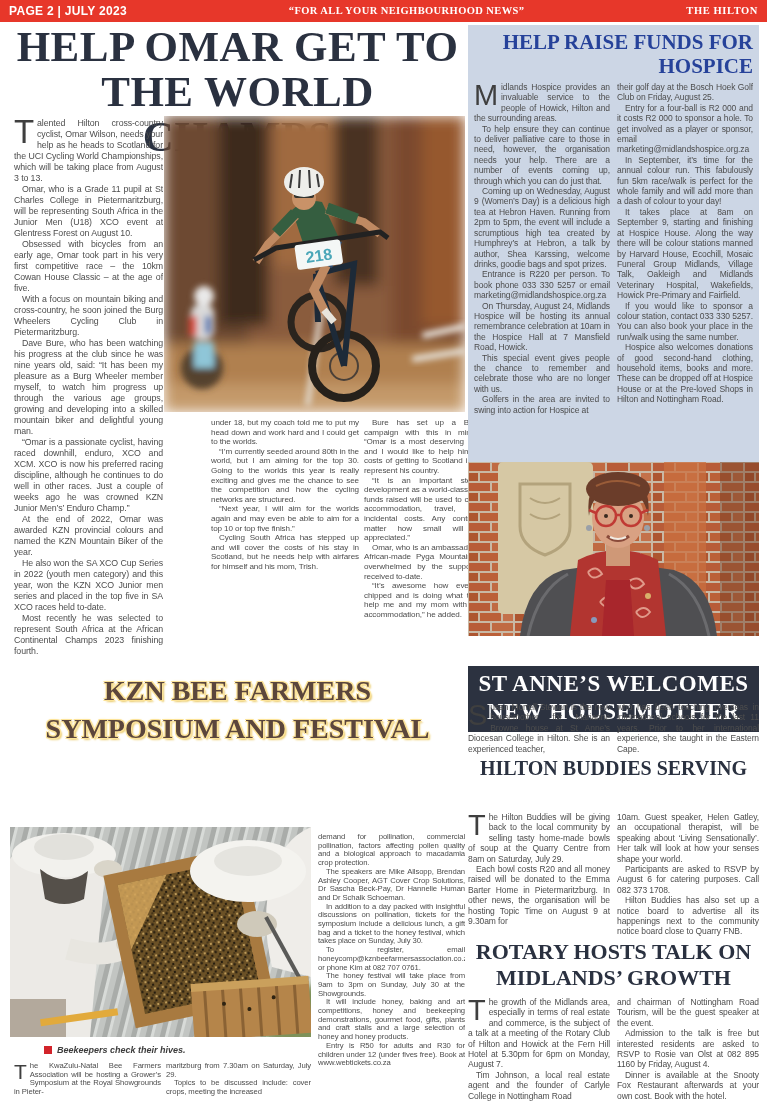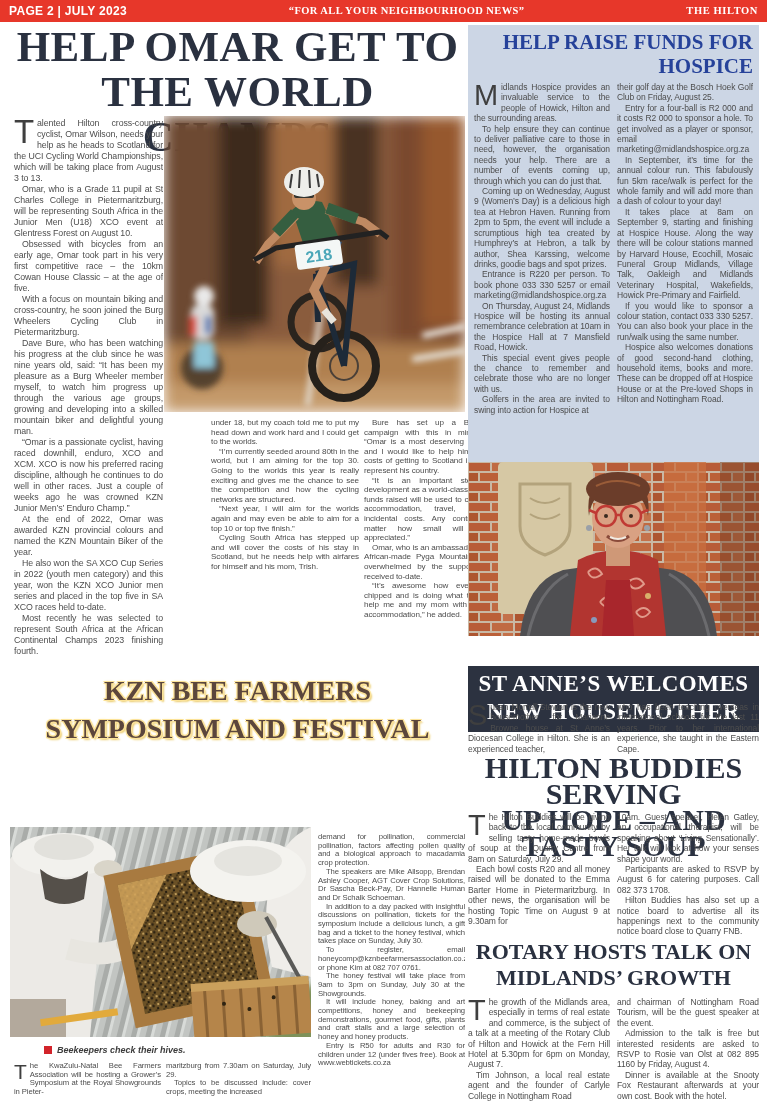--- a/index.html
+++ b/index.html
@@ -20,21 +20,21 @@
   .masthead .mh-right { font:700 10.5px/22px "Liberation Serif", serif; letter-spacing:.6px; }
   
   .serifhead { font-family:"Liberation Serif", serif; font-weight:700; color:#2a3140; text-align:center; }
   .serifhead span { display:block; }
   .omar-head   { position:absolute; left:10px; top:24px;  width:455px; font-size:43px; line-height:45px; letter-spacing:.5px; }
   .bees-head   { position:absolute; left:10px; top:672px; width:455px; font-size:28px; line-height:38px; color:#5b463c;
     text-shadow:-1px -1px 0 #fce398, 1px -1px 0 #fce398, -1px 1px 0 #fce398, 1px 1px 0 #fce398, 0 0 3px #fce398, 2px 2px 2px #e9ca6b; }
   .hospice-head{ font-size:21px; line-height:24px; color:#26429a; text-align:right; font-family:"Liberation Serif", serif; font-weight:700; margin:2px 0 4px 0; }
   .stannes-head{ position:absolute; left:468px; top:636px; width:291px; height:66px; background:#2c3240; color:#fff;
                  font-size:23px; line-height:28px; padding-top:4px; letter-spacing:.5px;margin-top:30px; }
-  .buddies-head{ position:absolute; left:468px; top:755px; width:291px; font-size:30px; line-height:26px; }
+  .buddies-head{ position:absolute; left:468px; top:755px; width:291px; font-size:20px; line-height:26px; }
   .rotary-head { position:absolute; left:468px; top:939px; width:291px; font-size:22px; line-height:26px; }
   
   .col { position:absolute; overflow:hidden; text-align:justify; color:#4d4d4d; letter-spacing:-0.1px; }
   .t1 { font-size:8.8px; line-height:11px; }
   .t2 { font-size:8.1px; line-height:9.6px;margin-left:44px; }
   .t3 { font-size:8.5px; line-height:10.4px; }
   .t4 { font-size:7.7px; line-height:8.7px; }
   .col p { margin:0; text-indent:8px; }
   .col p.first { text-indent:0; }
   .col.cont p:first-child { text-indent:0; }
@@ -328,21 +328,20 @@
     <div class="subcol t3">
       <p class="first"><span class="dropcap">S</span><span>usan Morrell Stewart is the new housemother for Marianne Browne house at St Anne’s Diocesan College in Hilton. She is an experienced teacher,</span></p>
     </div>
     <div class="subcol t3 cont">
         <p>who has been teaching overseas in international schools for the last 11 years. Prior to her international experience, she taught in the Eastern Cape.</p>
       </div>
   </div>
 
   <h2 class="serifhead buddies-head">
     <span>HILTON BUDDIES SERVING</span>
-    <span>UP HOPE – AND TASTY SOUP</span>
   </h2>
   <div class="twocol buddies-body">
     <div class="subcol t3">
       <p class="first"><span class="dropcap">T</span><span>he Hilton Buddies will be giving back to the local community by selling tasty home-made bowls of soup at the Quarry Centre from 8am on Saturday, July 29.</span></p>
     <p>Each bowl costs R20 and all money raised will be donated to the Emma Barter Home in Pietermaritzburg. In other news, the organisation will be hosting Topic Time on August 9 at 9.30am for</p>
       </div>
     <div class="subcol t3 cont">
         <p>10am. Guest speaker, Helen Gatley, an occupational therapist, will be speaking about ‘Living Sensationally’. Her talk will look at how your senses shape your world.</p>
         <p>Participants are asked to RSVP by August 6 for catering purposes. Call 082 373 1708.</p>
         <p>Hilton Buddies has also set up a notice board to advertise all its happenings next to the community notice board close to Quarry FNB.</p>

